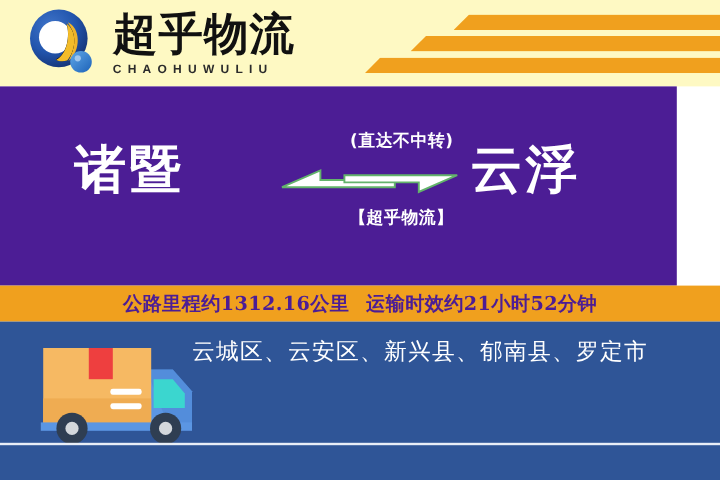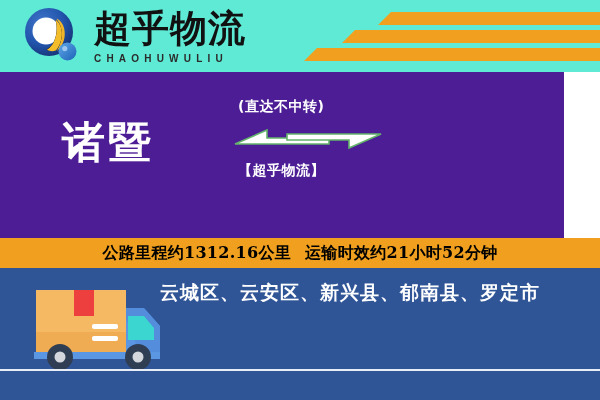--- a/index.html
+++ b/index.html
@@ -18,21 +18,21 @@
     background: #ffffff;
   }
 
   
   .header {
     position: absolute;
     left: 0;
     top: 0;
     width: 600px;
     height: 72px;
-    background: #5eead4;
+    background: #fef9c3;
     overflow: hidden;
   }
   .logo-block {
     position: absolute;
     left: 22px;
     top: 6px;
     display: flex;
     align-items: flex-start;
   }
   .logo-mark {
@@ -101,23 +101,23 @@
     letter-spacing: 3px;
     line-height: 52px;
     white-space: nowrap;
   }
   .city.origin { left: 62px; }
   .city.dest   { left: 392px; }
 
   .route-center {
     position: absolute;
     left: 238px;
-    top: 24px;
+    top: 36px;
     width: 140px;
-    text-align: left;
+    text-align: right;
   }
   .route-note {
     font-family: "DejaVu Sans", "Liberation Sans", sans-serif;
     font-size: 14px;
     font-weight: bold;
     color: #ffffff;
     letter-spacing: 0.5px;
     line-height: 20px;
     white-space: nowrap;
   }
@@ -137,21 +137,21 @@
     height: 30px;
     background: #f0a01e;
     display: flex;
     align-items: center;
     justify-content: center;
   }
   .info-bar-text {
     font-family: "DejaVu Serif", "Liberation Serif", serif;
     font-size: 16px;
     font-weight: bold;
-    color: #000000;
+    color: #4c1d95;
     letter-spacing: 0.3px;
     white-space: nowrap;
     text-align: center;
   }
   .info-gap { display: inline-block; width: 14px; }
 
   
   .bottom-panel {
     position: absolute;
     left: 0;
@@ -168,21 +168,21 @@
     width: 600px;
     height: 2px;
     background: #e8eef7;
   }
   .coverage {
     position: absolute;
     left: 160px;
     top: 12px;
     font-family: "DejaVu Serif", "Liberation Serif", serif;
     font-size: 19px;
-    font-weight: bold;
+    font-weight: normal;
     color: #ffffff;
     letter-spacing: 1px;
     white-space: nowrap;
   }
   .truck {
     position: absolute;
     left: 18px;
     top: 6px;
     width: 160px;
     height: 100px;
@@ -241,20 +241,21 @@
         <svg width="150" height="30" viewBox="0 0 150 30" aria-hidden="true">
           <g fill="#ffffff" stroke="#63b36b" stroke-width="1.6" stroke-linejoin="miter">
             <polygon points="2,20 34,6 34,14 96,14 96,20"></polygon>
             <polygon points="148,10 116,24 116,16 54,16 54,10"></polygon>
           </g>
         </svg>
       </div>
       <div class="route-note bottom">【超乎物流】</div>
     </div>
 
+    <div class="city dest">云浮</div>
   </div>
 
   <div class="info-bar">
     <div class="info-bar-text"><span>公路里程约1312.16公里</span><span class="info-gap"></span><span>运输时效约21小时52分钟</span></div>
   </div>
 
   <div class="bottom-panel">
 
     <div class="truck">
       <svg width="160" height="100" viewBox="0 0 160 100" aria-hidden="true">

